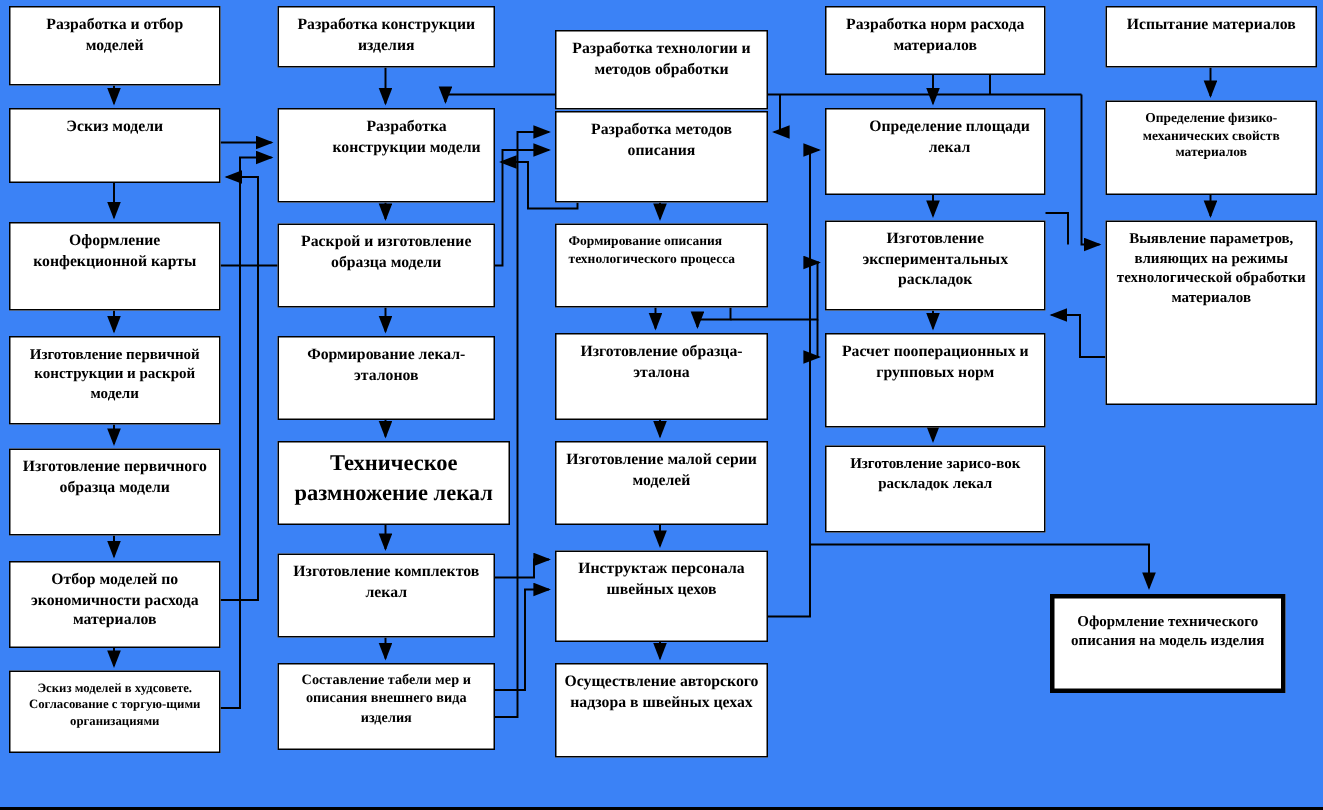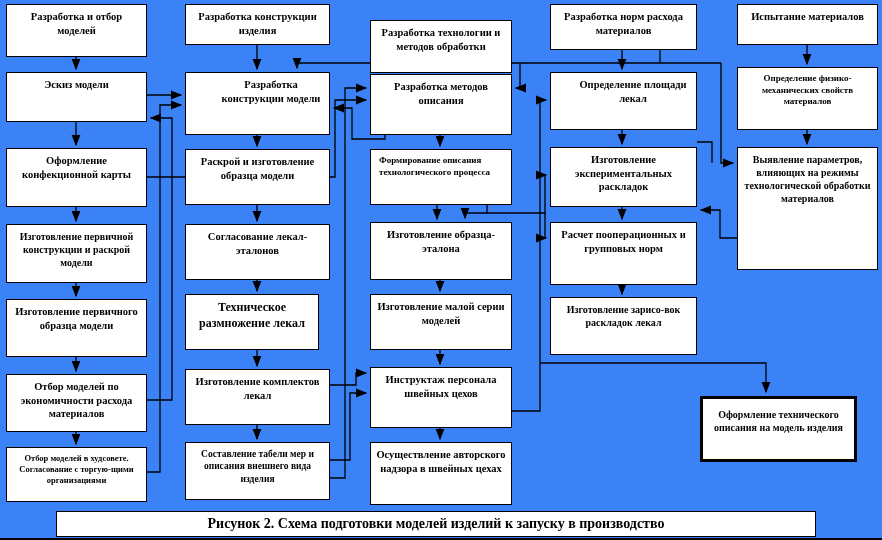--- a/index.html
+++ b/index.html
@@ -108,35 +108,35 @@
       <div class="box" style="left: 6px; top: 224px; width: 141px; height: 59px; font-size: 10px;">
         <span>Изготовление первичной конструкции и раскрой модели</span>
       </div>
       <div class="box" style="left: 6px; top: 299px; width: 141px; height: 58px; font-size: 10.5px;">
         <span>Изготовление первичного образца модели</span>
       </div>
       <div class="box" style="left: 6px; top: 374px; width: 141px; height: 58px; font-size: 10.5px;">
         <span>Отбор моделей по экономичности расхода материалов</span>
       </div>
       <div class="box" style="left: 6px; top: 447px; width: 141px; height: 55px; font-size: 8.5px;">
-        <span>Отбор моделей в худсовете. Согласование с торгую-щими организациями</span>
+        <span>Эскиз моделей в худсовете. Согласование с торгую-щими организациями</span>
       </div>
       <div class="box" style="left: 185px; top: 4px; width: 145px; height: 41px; font-size: 10.5px;">
         <span>Разработка конструкции изделия</span>
       </div>
       <div class="box" style="left: 185px; top: 72px; width: 145px; height: 63px; font-size: 10.5px; padding-left: 32px;">
         <span>Разработка конструкции модели</span>
       </div>
       <div class="box" style="left: 185px; top: 149px; width: 145px; height: 56px; font-size: 10.5px;">
         <span>Раскрой и изготовление образца модели</span>
       </div>
       <div class="box" style="left: 185px; top: 224px; width: 145px; height: 56px; font-size: 10.5px;">
-        <span>Согласование лекал-эталонов</span>
+        <span>Формирование лекал-эталонов</span>
       </div>
-      <div class="box" style="left: 185px; top: 294px; width: 134px; height: 56px; font-size: 12px;">
+      <div class="box" style="left: 185px; top: 294px; width: 155px; height: 56px; font-size: 15px;">
         <span>Техническое размножение лекал</span>
       </div>
       <div class="box" style="left: 185px; top: 369px; width: 145px; height: 56px; font-size: 10.5px;">
         <span>Изготовление комплектов лекал</span>
       </div>
       <div class="box" style="left: 185px; top: 442px; width: 145px; height: 58px; font-size: 9.5px;">
         <span>Составление табели мер и описания внешнего вида изделия</span>
       </div>
       <div class="box" style="left: 370px; top: 4px; width: 142px; height: 53px; font-size: 10.5px; margin-top: 16px;">
         <span>Разработка технологии  и методов обработки</span>
@@ -181,14 +181,13 @@
         <span>Определение физико-механических  свойств материалов</span>
       </div>
       <div class="box" style="left: 737px; top: 147px; width: 141px; height: 123px; font-size: 10px;">
         <span>Выявление параметров, влияющих  на режимы технологической обработки материалов</span>
       </div>
       <div class="box bold-frame" style="left: 688px; top: 396px; width: 157px; height: 66px; font-size: 10px; margin-left: 12px;">
         <span>Оформление технического  описания на модель изделия</span>
       </div>
     </div>
 
-  <div id="caption">Рисунок 2. Схема подготовки моделей изделий к запуску в производство</div>
 </div>
 
 </body></html>

